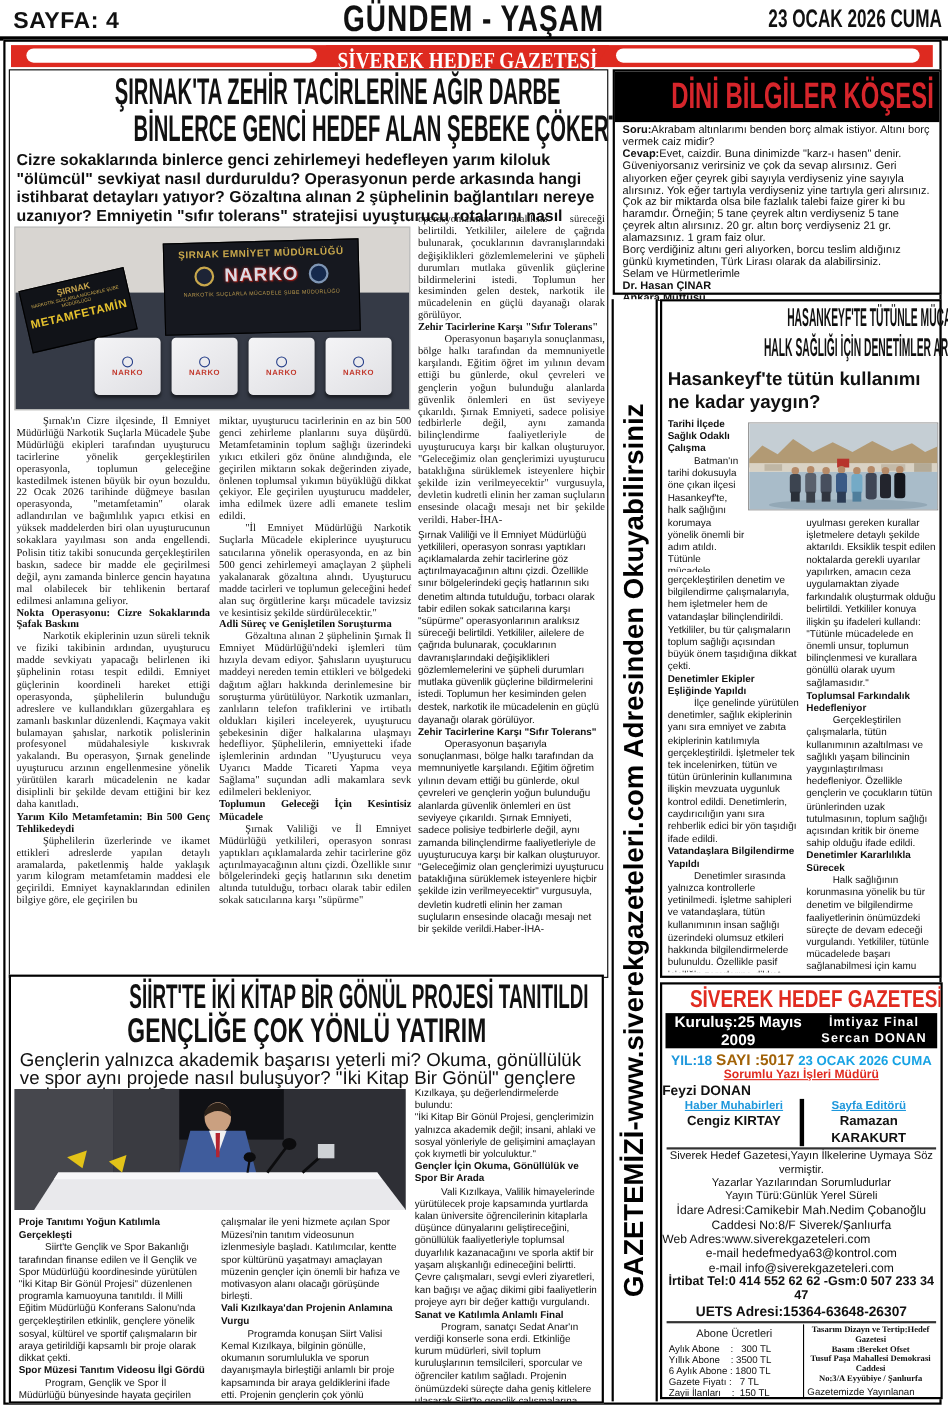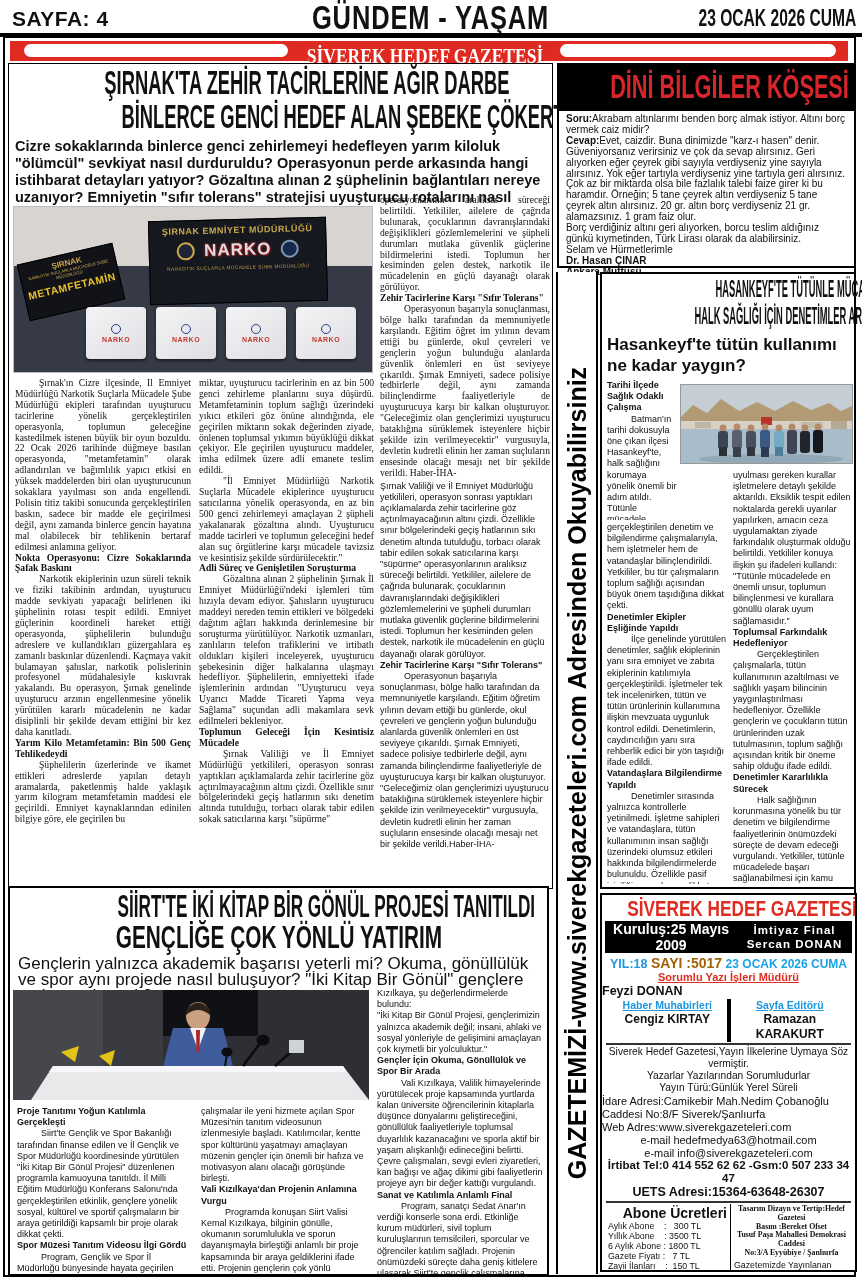--- a/index.html
+++ b/index.html
@@ -113,28 +113,28 @@
 .mh-date{font-size:12px;color:#18a3e4}
 .mh-sorumlu{text-align:center;color:#e02b20;font-weight:700;font-size:11px;text-decoration:underline;line-height:13px}
 .mh-feyzi{font-weight:700;font-size:12.5px;line-height:15px}
 .mh-editors{display:flex;margin:0 6px}
 .mh-ed-cell{flex:1;text-align:center}
 .mh-ed-cell+.mh-ed-cell{border-left:4px solid #000000}
 .mh-ed-label{color:#1d97dc;font-weight:700;font-size:10.5px;text-decoration:underline;line-height:13px}
 .mh-ed-name{font-weight:700;font-size:12px;line-height:15px}
 .mh-sep{border-top:2px solid #333;margin:1px 4px}
 .mh-line{text-align:center;font-size:10.2px;line-height:12px}
-.mh-addr{font-size:11px;line-height:13px;padding-top:1px}
+.mh-addr{text-align:center;font-size:11px;line-height:13px;padding-top:1px}
 .mh-web{font-weight:400;font-size:11px;line-height:13px}
 .mh-email{text-align:center;font-size:11px;line-height:12.5px}
 .mh-phone{text-align:center;font-size:11.5px;line-height:13px;font-weight:600}
 .mh-uets{text-align:center;font-weight:700;font-size:12.5px;line-height:15px}
 .mh-abone{display:flex;margin:0 3px}
 .mh-abone-left{width:51%;border-right:1.5px solid #000;padding:1px 3px}
-.mh-abone-title{font-weight:700;font-size:14px;text-align:right;line-height:16px}
+.mh-abone-title{font-weight:400;font-size:10px;text-align:center;line-height:16px}
 .mh-abone-left .blk{font-size:8.8px;line-height:10px;white-space:pre-wrap}
 .mh-abone-right{width:49%;padding:1px 3px}
 .mh-design .blk{font-family:"Liberation Serif",serif;font-weight:700;font-size:7.8px;line-height:8.8px;text-align:center}
 .mh-copy{font-size:8.8px;line-height:10px;padding-top:2px}
 </style>
 </head>
 <body>
 
 <div id="page">
 
@@ -373,21 +373,21 @@
         <div class="mh-ed-label">Sayfa Editörü</div>
         <div class="mh-ed-name">Ramazan KARAKURT</div>
       </div>
     </div>
     <div class="mh-sep"></div>
     <div class="mh-line"><span class="b">Siverek Hedef Gazetesi,</span><span>Yayın İlkelerine Uymaya Söz vermiştir.</span></div>
     <div class="mh-line">Yazarlar Yazılarından Sorumludurlar</div>
     <div class="mh-line"><span>Yayın Türü:</span><span class="b">Günlük Yerel Süreli</span></div>
     <div class="mh-addr">İdare Adresi:Camikebir Mah.Nedim Çobanoğlu Caddesi No:8/F Siverek/Şanlıurfa</div>
     <div class="mh-web">Web Adres:www.siverekgazeteleri.com</div>
-    <div class="mh-email">e-mail hedefmedya63@hotmail.com</div>
+    <div class="mh-email">e-mail hedefmedya63@kontrol.com</div>
     <div class="mh-email">e-mail info@siverekgazeteleri.com</div>
     <div class="mh-phone">İrtibat Tel:0 414 552 62 62 -Gsm:0 507 233 34 47</div>
     <div class="mh-uets">UETS Adresi:15364-63648-26307</div>
     <div class="mh-sep"></div>
     <div class="mh-abone">
       <div class="mh-abone-left">
         <div class="mh-abone-title">Abone Ücretleri</div>
         <div>
             <div class="blk pni">Aylık Abone    :   300 TL</div>
             <div class="blk pni">Yıllık Abone    : 3500 TL</div>

